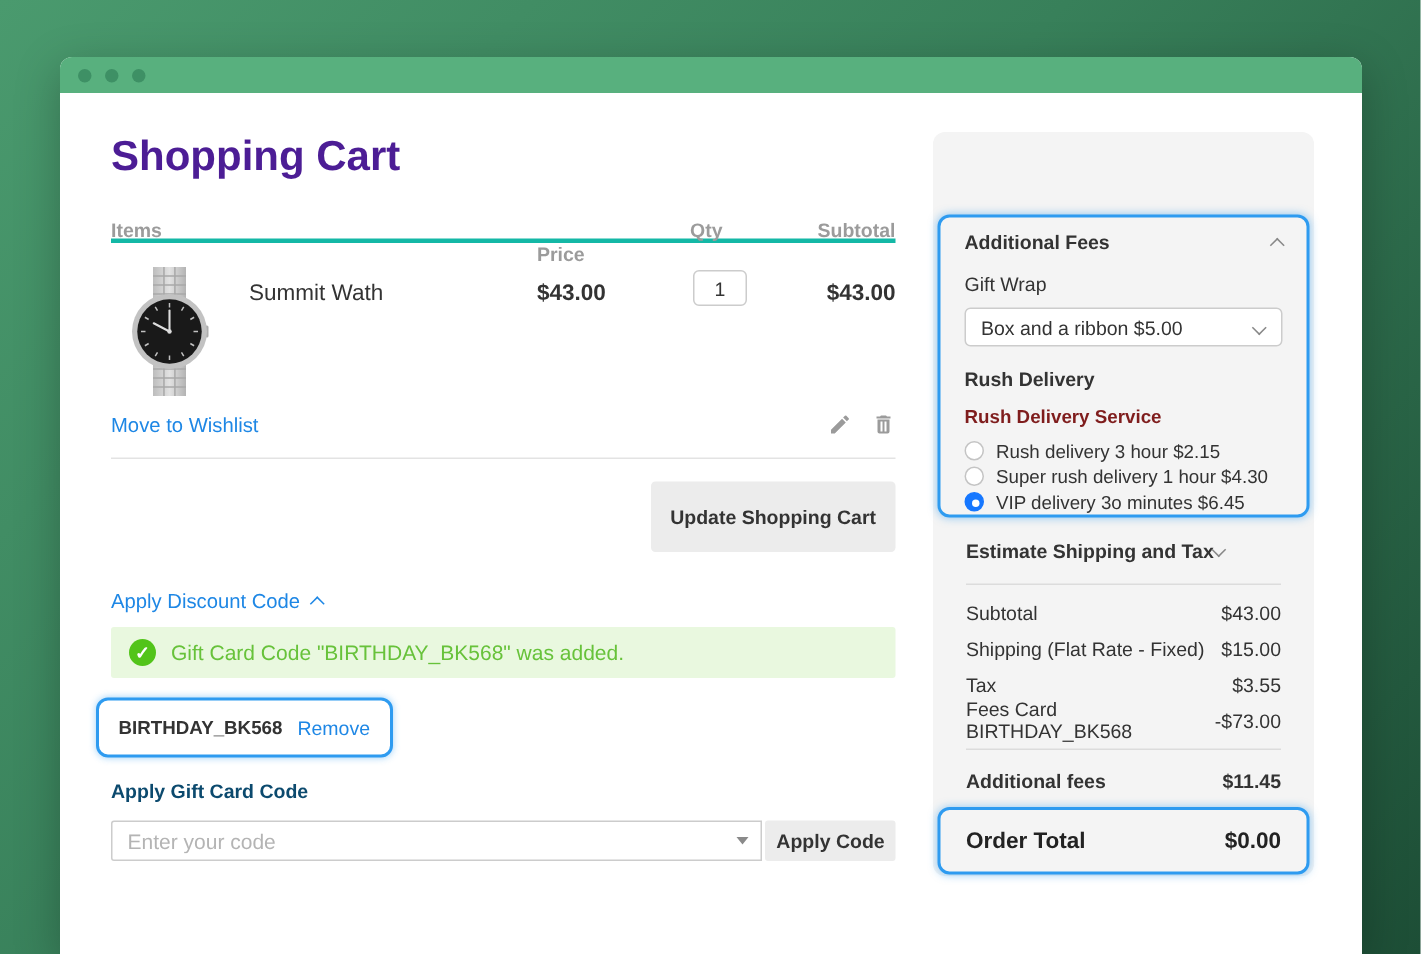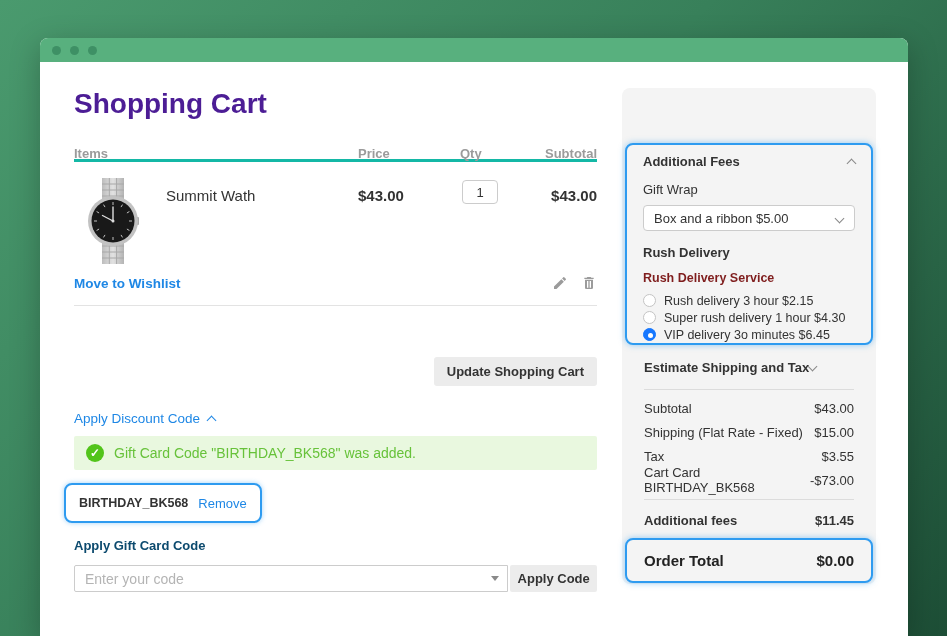--- a/index.html
+++ b/index.html
@@ -21,40 +21,40 @@
   }
   .dot { width: 9px; height: 9px; border-radius: 50%; background: #3e9065; }
   .win-body { position: relative; height: 574px; background: #fff; border-radius: 0 0 0 0; overflow: hidden; }
 
   
   .main { position: absolute; left: 34px; top: 0; width: 523px; }
   h1.page-title { margin-top: 26px; font-size: 28px; font-weight: 700; color: #4c1d95; line-height: 32px; }
 
   .thead { position: relative; margin-top: 26px; height: 16px; font-size: 13px; font-weight: 700; color: #9b9b9b;
            padding-bottom: 8px; border-bottom: 3px solid #14b8a6; }
-  .col-price { position: absolute; left: 284px; top: 0; }
+  .col-price { position: absolute; left: 284px; top: 16px; }
   .col-qty { position: absolute; left: 386px; top: 0; }
   .col-subtotal { position: absolute; right: 0; top: 0; text-align: right; }
 
   .item-row { position: relative; padding-top: 15px; padding-bottom: 14px; border-bottom: 1px solid #e3e3e3; }
   .product-image { position: absolute; left: 12px; top: 15px; width: 54px; height: 88px; }
   .item-name { position: absolute; left: 92px; top: 25px; font-size: 15px; color: #333; }
   .item-row .price-val { position: absolute; left: 284px; top: 25px; font-size: 15px; font-weight: 700; }
   .qty-input { position: absolute; left: 388px; top: 18px; width: 36px; height: 24px; border: 1px solid #ccc;
                border-radius: 4px; text-align: center; font-size: 13px; color: #333; font-family: inherit; }
   .item-row .subtotal-val { position: absolute; right: 0; top: 25px; font-size: 15px; font-weight: 700; text-align: right; }
-  .item-actions { margin-top: 98px; display: flex; align-items: center; font-weight: bold; }
+  .item-actions { margin-top: 98px; display: flex; align-items: center; }
   a.link { color: #1e87e5; font-size: 13.5px; text-decoration: none; cursor: pointer; }
   .action-icons { margin-left: auto; display: flex; gap: 13px; align-items: center; }
   .action-icons svg { display: block; cursor: pointer; }
 
   .btn-row { margin-top: 15px; display: flex; justify-content: flex-end; }
   .btn { background: #ececec; border: 0; border-radius: 3px; font-family: inherit; font-weight: 700;
          font-size: 13px; color: #333; cursor: pointer; }
-  .btn-update { height: 29px; padding: 0 13px; margin-top: 36px; }
+  .btn-update { height: 47px; padding: 0 13px; }
 
   .discount-row { margin-top: 24px; height: 16px; display: flex; align-items: center; gap: 8px; }
   .chev { display: inline-block; width: 7px; height: 7px; border-right: 1.6px solid #888; border-bottom: 1.6px solid #888; }
   .chev.up { transform: rotate(-135deg); margin-top: 4px; }
   .chev.down { transform: rotate(45deg); margin-bottom: 2px; }
   .chev.blue { border-color: #1e87e5; }
 
   .success-banner { margin-top: 10px; height: 34px; background: #e9f8df; border-radius: 2px;
                     display: flex; align-items: center; padding: 0 12px; gap: 10px; }
   .check-circle { width: 18px; height: 18px; border-radius: 50%; background: #52c41a; color: #fff;
@@ -273,21 +273,21 @@
         </div>
         <div class="trow">
           <span>Shipping (Flat Rate - Fixed)</span>
           <span>$15.00</span>
         </div>
         <div class="trow">
           <span>Tax</span>
           <span>$3.55</span>
         </div>
         <div class="trow">
-          <span>Cart Card BIRTHDAY_BK568</span>
+          <span>Fees Card BIRTHDAY_BK568</span>
           <span>-$73.00</span>
         </div>
       </div>
 
       <div class="divider d2"></div>
 
       <div class="addfees-row">
         <span>Additional fees</span>
         <span>$11.45</span>
       </div>

